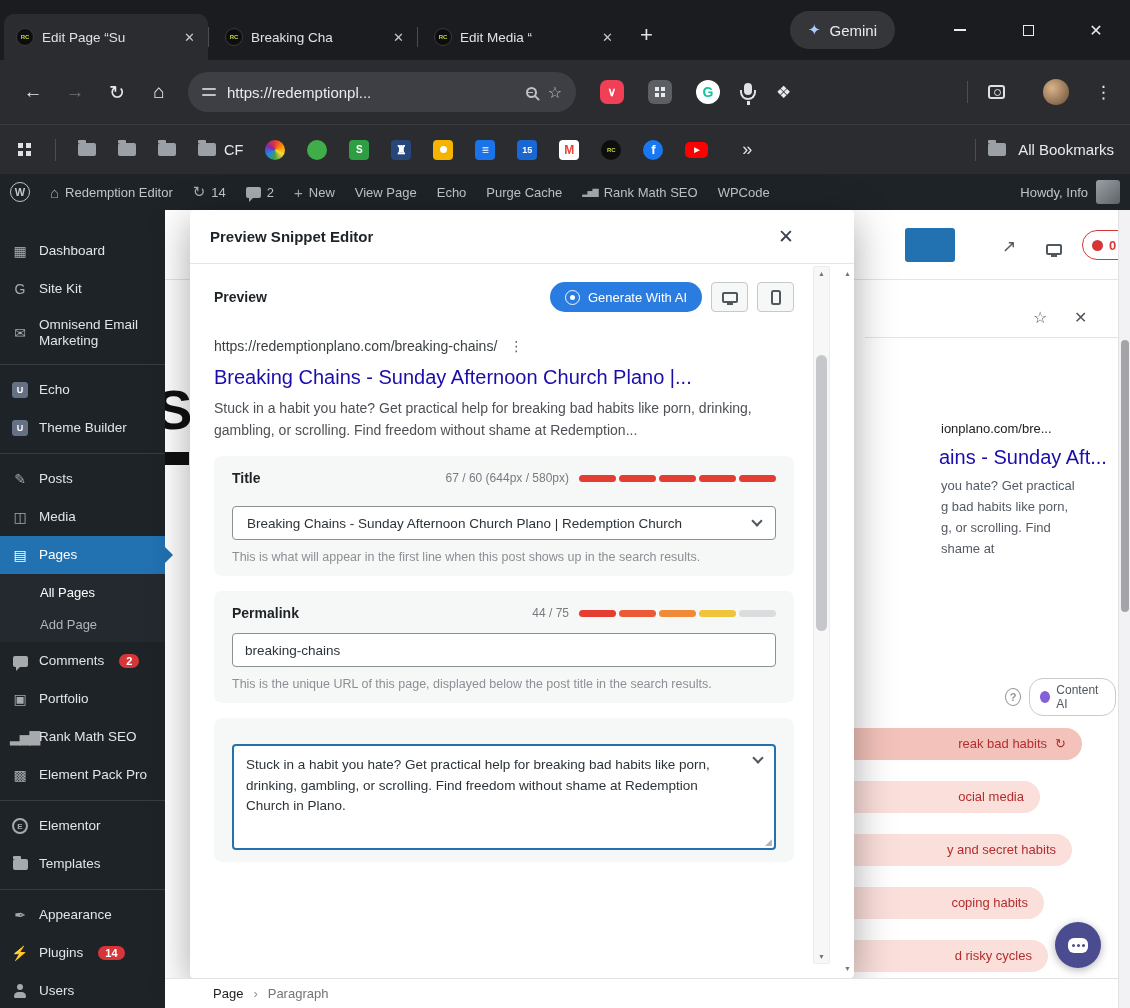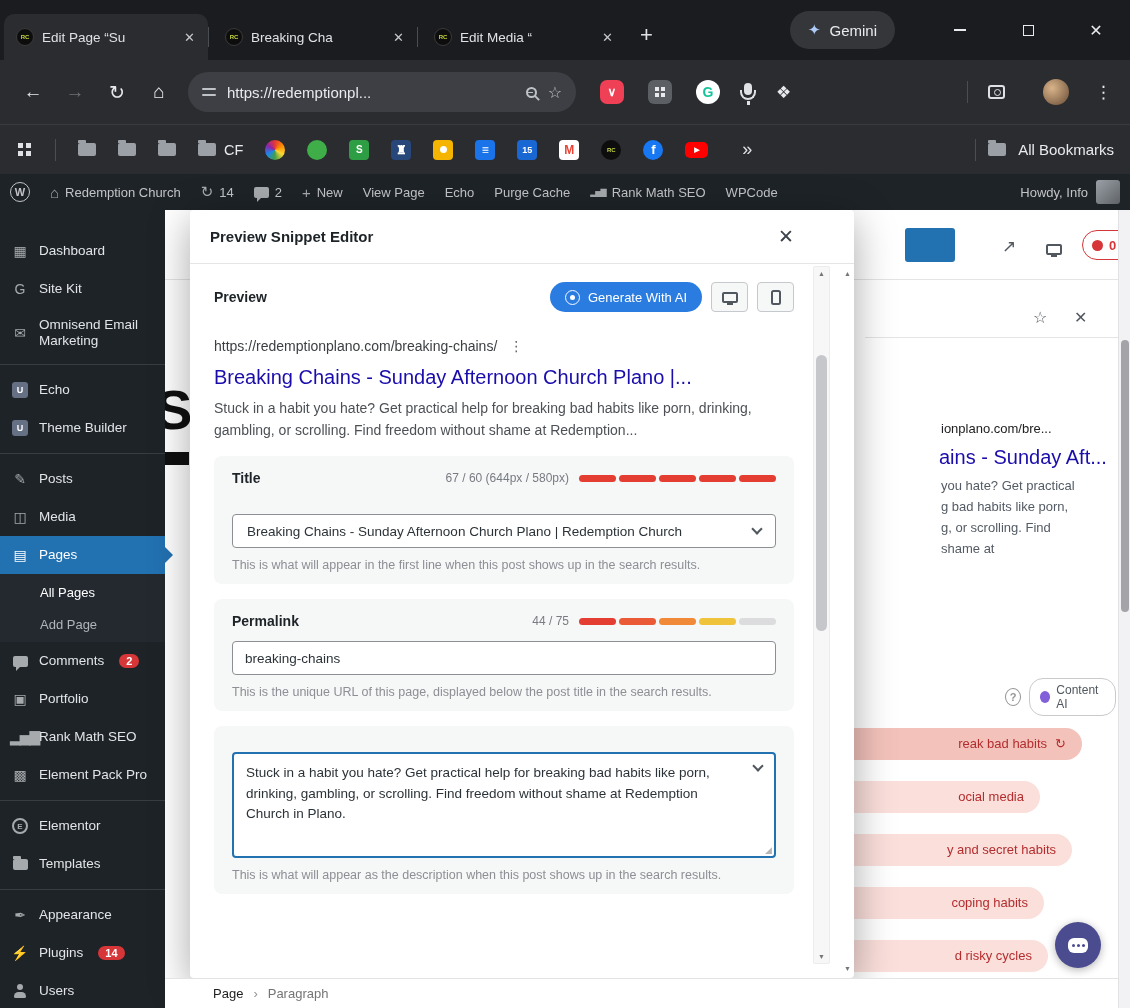--- a/index.html
+++ b/index.html
@@ -156,21 +156,21 @@
   .serp-title{margin-top:12px;font-size:20px;color:#1a0dab}
   .serp-desc{margin-top:9px;font-size:14px;color:#4d5156;line-height:1.55;max-width:645px}
   .card{margin-top:15px;background:#f6f7f7;border-radius:8px;padding:14px 18px 12px}
   .card:first-of-type{margin-top:24px}
   .card-hd{display:flex;align-items:center}
   .card-label{font-size:14px;font-weight:bold;color:#1d2327}
   .counter{margin-left:auto;margin-right:10px;font-size:12px;color:#787c82}
   .bar{display:flex;gap:3px}
   .seg{width:37px;height:7px;border-radius:3.5px;background:#e33e31}
   .seg.o1{background:#eb5a36}.seg.o2{background:#f08a38}.seg.o3{background:#f0c33c}.seg.gray{background:#dcdcde}
-  .select-box{margin-top:28px;height:34px;background:#fff;border:1px solid #8c8f94;border-radius:4px;display:flex;align-items:center;justify-content:space-between;padding:16px 14px;font-size:13.5px;color:#2c3338}
+  .select-box{margin-top:20px;height:34px;background:#fff;border:1px solid #8c8f94;border-radius:4px;display:flex;align-items:center;justify-content:space-between;padding:16px 14px;font-size:13.5px;color:#2c3338}
   .chev{display:inline-block;width:8px;height:8px;border-right:2px solid #50575e;border-bottom:2px solid #50575e;transform:rotate(45deg);margin-top:-4px;flex:none}
   .txt-input{margin-top:12px;width:100%;height:34px;background:#fff;border:1px solid #8c8f94;border-radius:4px;padding:0 12px;font-size:13.5px;color:#2c3338;font-family:"Liberation Sans",sans-serif}
   .ta-wrap{margin-top:12px;position:relative}
   .ta{width:100%;height:106px;border:2px solid #2271b1;border-radius:4px;padding:9px 36px 9px 12px;font-size:13.5px;color:#2c3338;line-height:1.5;font-family:"Liberation Sans",sans-serif;resize:none;display:block}
   .ta-chev{position:absolute;top:14px;right:14px}
   .grip{position:absolute;bottom:3px;right:4px;font-size:9px;color:#b5b5b8}
   .help-txt{margin-top:10px;font-size:12.5px;color:#8c8f94}
   .mscroll{position:absolute;top:56px;bottom:14px;right:24px;width:17px;background:#f7f7f8;border:1px solid #ececee;border-radius:2px}
   .mscroll .arr{position:absolute;left:0;right:0;text-align:center;font-size:7px;color:#73777b}
   .mscroll .arr.up{top:3px}.mscroll .arr.dn{bottom:3px}
@@ -281,21 +281,21 @@
       <span>All Bookmarks</span>
     </div>
   </div>
 
   <div class="adminbar">
     <span class="ab-item">
         <span class="i-wp">W</span>
       </span>
     <div class="ab-item">
       <span class="ab-ico">⌂</span>
-      <span>Redemption Church</span>
+      <span>Redemption Editor</span>
     </div>
     <div class="ab-item">
       <span class="ab-ico">↻</span>
       <span>14</span>
     </div>
     <div class="ab-item">
       <span class="i-bubble"></span>
       <span>2</span>
     </div>
     <div class="ab-item">
@@ -519,21 +519,20 @@
         <input class="txt-input" value="breaking-chains" style="">
         <div class="help-txt">This is the unique URL of this page, displayed below the post title in the search results.</div>
       </div>
 
       <div class="card">
         <div class="ta-wrap">
           <textarea class="ta" style="">Stuck in a habit you hate? Get practical help for breaking bad habits like porn, drinking, gambling, or scrolling. Find freedom without shame at Redemption Church in Plano.</textarea>
           <span class="chev ta-chev"></span>
           <span class="grip">◢</span>
         </div>
-        <div class="help-txt">This is what will appear as the description when this post shows up in the search results.</div>
       </div>
     </div>
 
     <div class="mscroll">
       <span class="arr up">▲</span>
       <span class="mthumb"></span>
       <span class="arr dn">▼</span>
     </div>
     <span class="outer-up">▲</span>
     <span class="outer-dn">▼</span>

